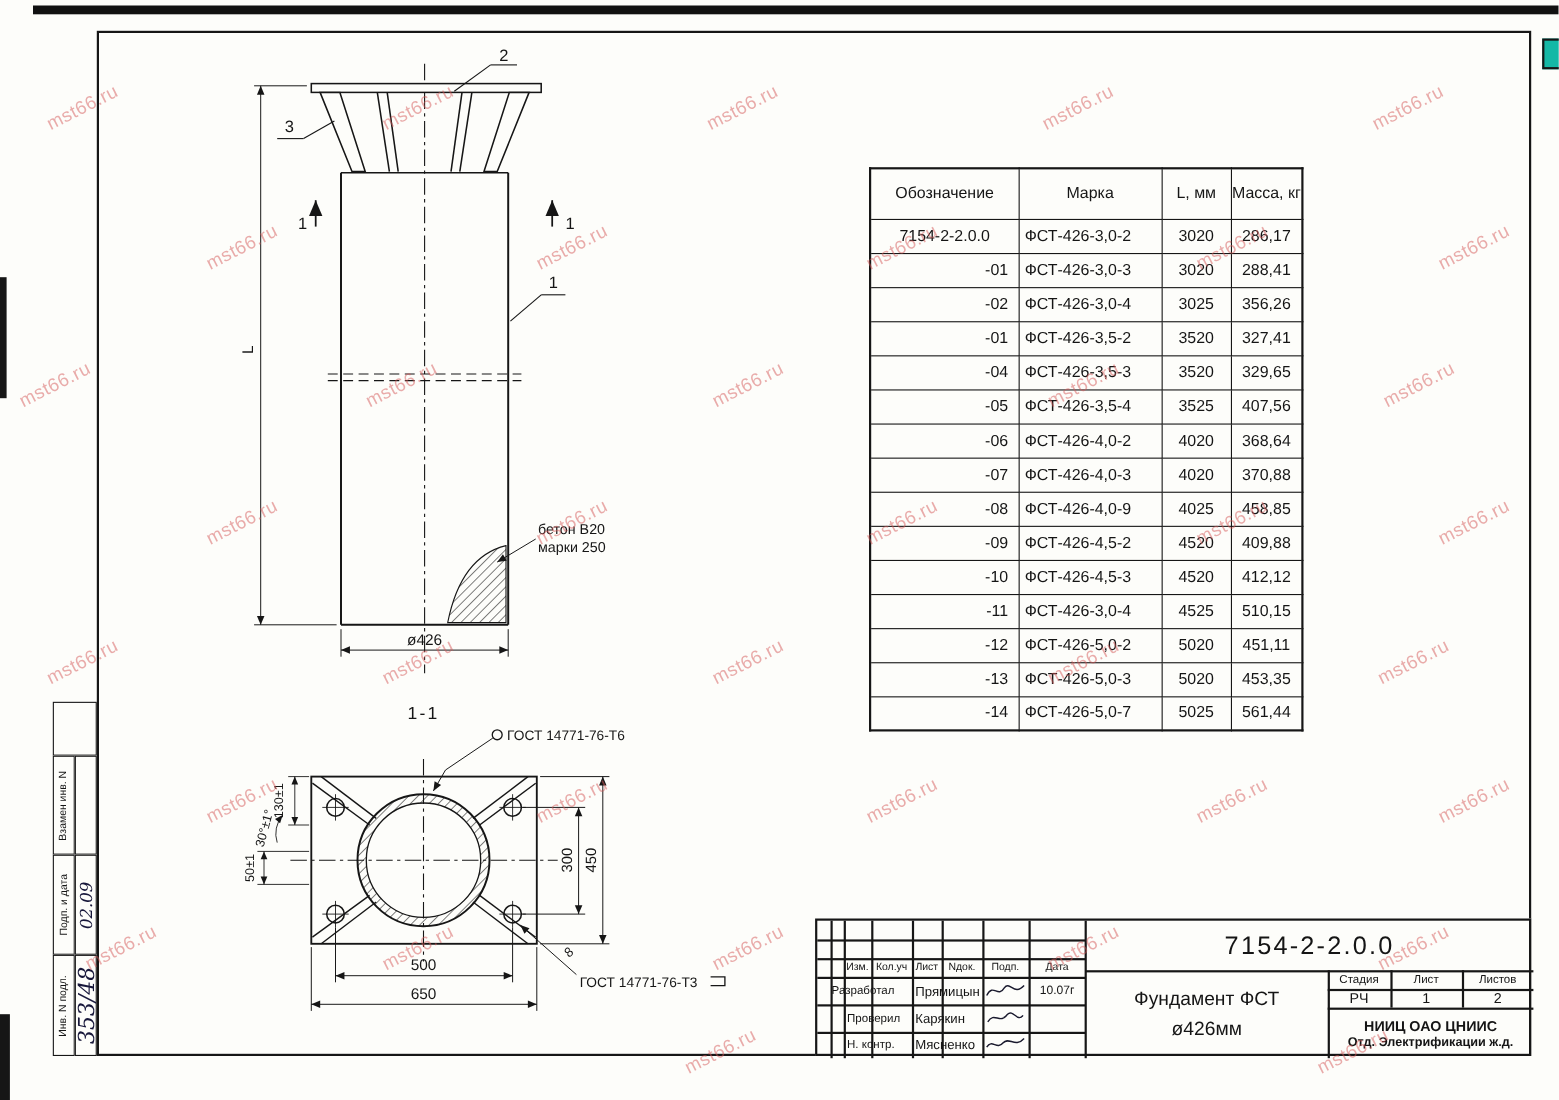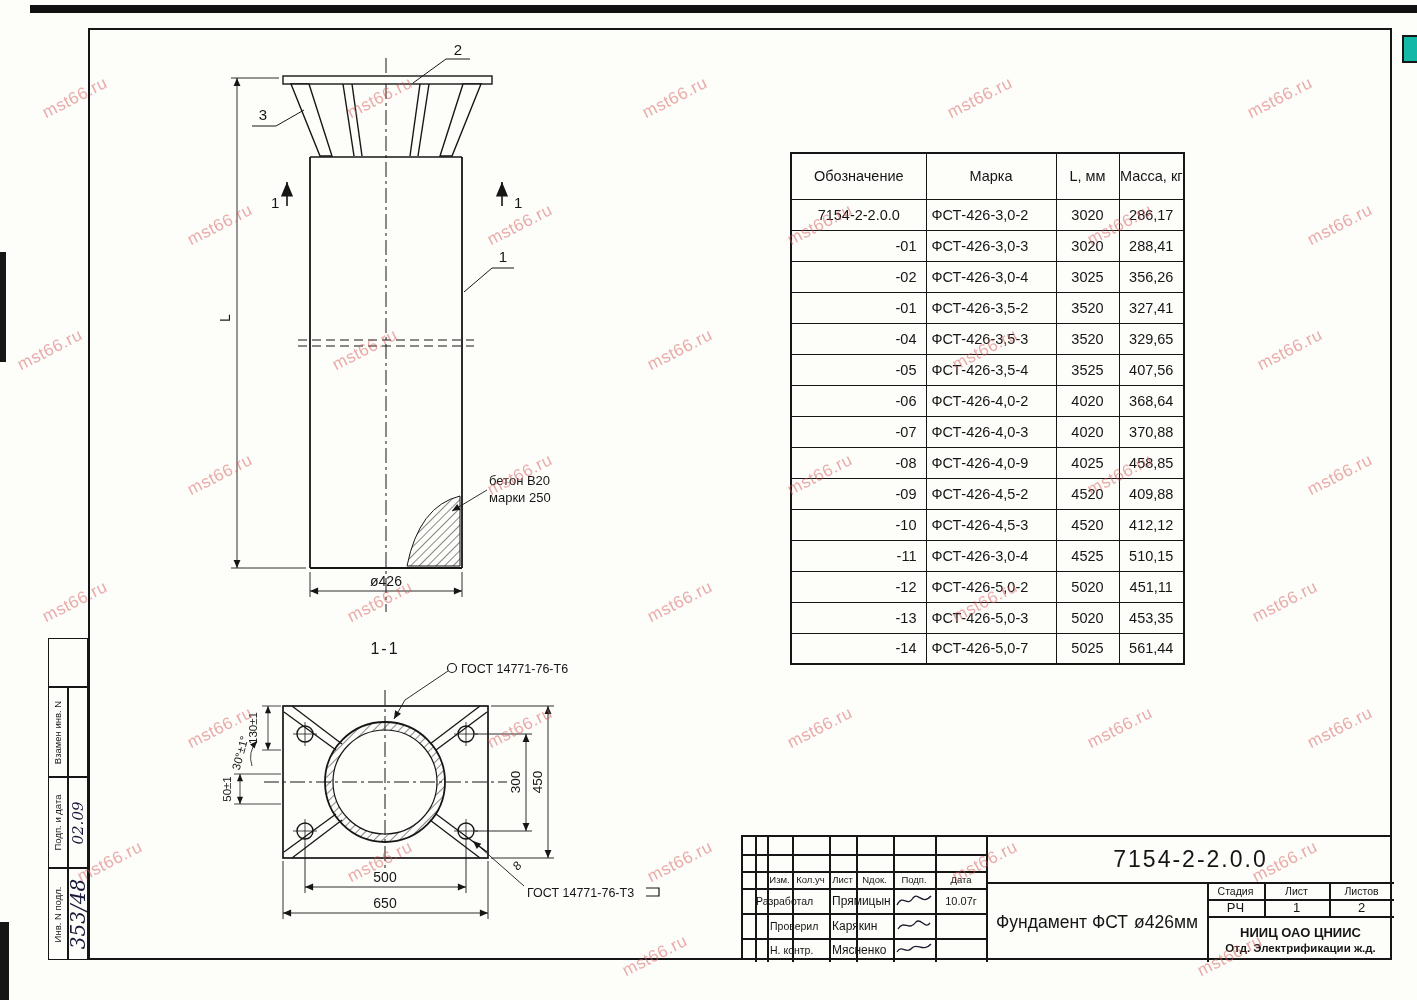--- a/index.html
+++ b/index.html
@@ -383,21 +383,21 @@
     <div class="cell cell-l" style="left:27px;top:101px;width:60px;height:24px;font-size:10.5px">Н. контр.</div>
     <div class="cell cell-l" style="left:89px;top:101px;width:62px;height:24px;font-size:12px">Мясненко</div>
     <div class="cell" style="left:150px;top:101px;width:42px;height:24px">
       <svg width="40" height="22">
           <path d="M3,13 C8,5 12,16 18,9 C23,3 29,14 37,5" stroke="#1a1a2e" stroke-width="1.3" fill="none"></path>
         </svg>
     </div>
 
     <div class="cell" style="left:244px;top:0;width:407px;height:45px;font-size:23px;letter-spacing:2px">7154-2-2.0.0</div>
 
-    <div class="cell" style="left:244px;top:45px;width:220px;height:80px;flex-direction:row;font-size:17.5px;gap:6px">
+    <div class="cell" style="left:244px;top:45px;width:220px;height:80px;flex-direction:column;font-size:17.5px;gap:6px">
       <span>Фундамент ФСТ</span>
       <span>ø426мм</span>
     </div>
 
     <div class="cell" style="left:464px;top:45px;width:57px;height:17px;font-size:10.5px">Стадия</div>
     <div class="cell" style="left:521px;top:45px;width:65px;height:17px;font-size:10.5px">Лист</div>
     <div class="cell" style="left:586px;top:45px;width:65px;height:17px;font-size:10.5px">Листов</div>
     <div class="cell" style="left:464px;top:62px;width:57px;height:17px;font-size:13px">РЧ</div>
     <div class="cell" style="left:521px;top:62px;width:65px;height:17px;font-size:13px">1</div>
     <div class="cell" style="left:586px;top:62px;width:65px;height:17px;font-size:13px">2</div>

